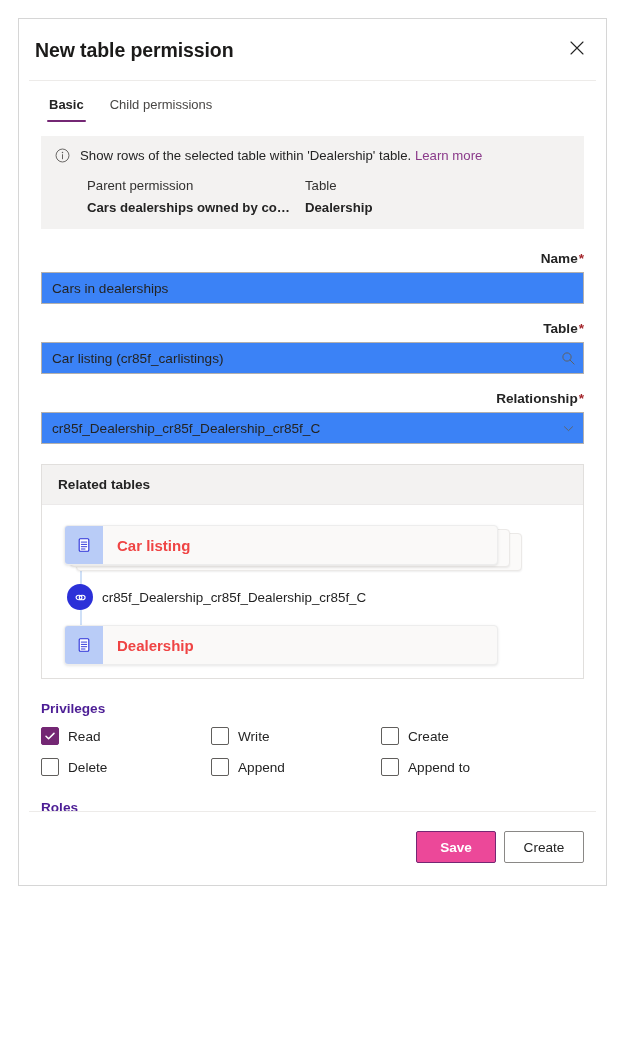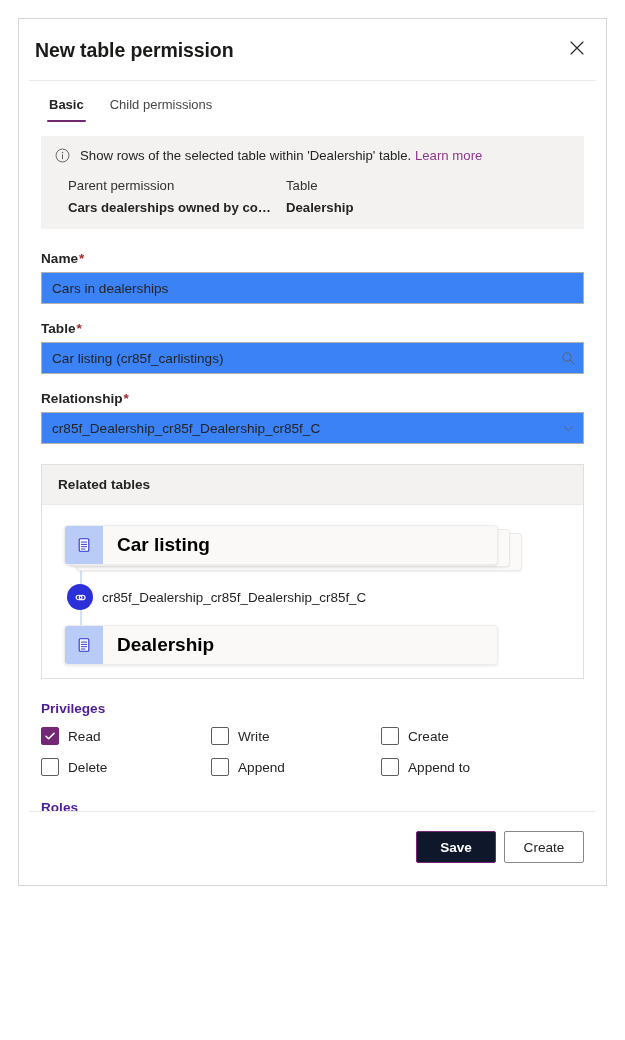--- a/index.html
+++ b/index.html
@@ -100,21 +100,21 @@
     line-height: 16px;
   }
   .info-icon { flex: 0 0 16px; margin-top: 0px; }
   .learn-more {
     color: #8a3a8a;
     text-decoration: none;
     cursor: pointer;
   }
   .info-grid {
     margin-top: 11px;
-    margin-left: 13px;
+    margin-left: 32px;
     display: grid;
     grid-template-columns: 218px 1fr;
     row-gap: 7px;
     font-size: 13.2px;
     color: #242424;
   }
   .info-grid .hdr { color: #323130; font-weight: 400; }
   .info-grid .val {
     font-weight: 700;
     white-space: nowrap;
@@ -124,20 +124,21 @@
   }
 
   
   .field { margin-bottom: 17px; }
   .field-label {
     font-size: 13.6px;
     font-weight: 600;
     color: #242424;
     margin-bottom: 6px;
     display: block;
+    text-align: right;
   }
   .req { color: #a4262c; font-weight: 600; margin-left: 1px; }
   .input-wrap {
     position: relative;
     height: 32px;
     border: 1px solid #b3b0ad;
     background: #3b82f6;
     display: flex;
     align-items: center;
   }
@@ -214,23 +215,23 @@
   }
   .node-icon-box {
     flex: 0 0 38px;
     height: 100%;
     background: #b9ccf7;
     display: flex;
     align-items: center;
     justify-content: center;
   }
   .node-label {
-    font-size: 19px;
+    font-size: 15px;
     font-weight: 600;
-    color: #000000;
+    color: #ef4444;
     padding-left: 14px;
     white-space: nowrap;
   }
   .rel-node {
     position: absolute;
     display: flex;
     align-items: center;
     gap: 9px;
   }
   .rel-circle {
@@ -346,21 +347,21 @@
   .btn {
     height: 32px;
     min-width: 80px;
     font-family: inherit;
     font-size: 13.6px;
     border-radius: 2px;
     cursor: pointer;
     padding: 0 16px;
   }
   .btn-primary {
-    background: #0f172a;
+    background: #ec4899;
     color: #fff;
     border: 1px solid #742774;
     font-weight: 600;
   }
   .btn-secondary {
     background: #fff;
     color: #242424;
     border: 1px solid #8a8886;
   }
 </style>

